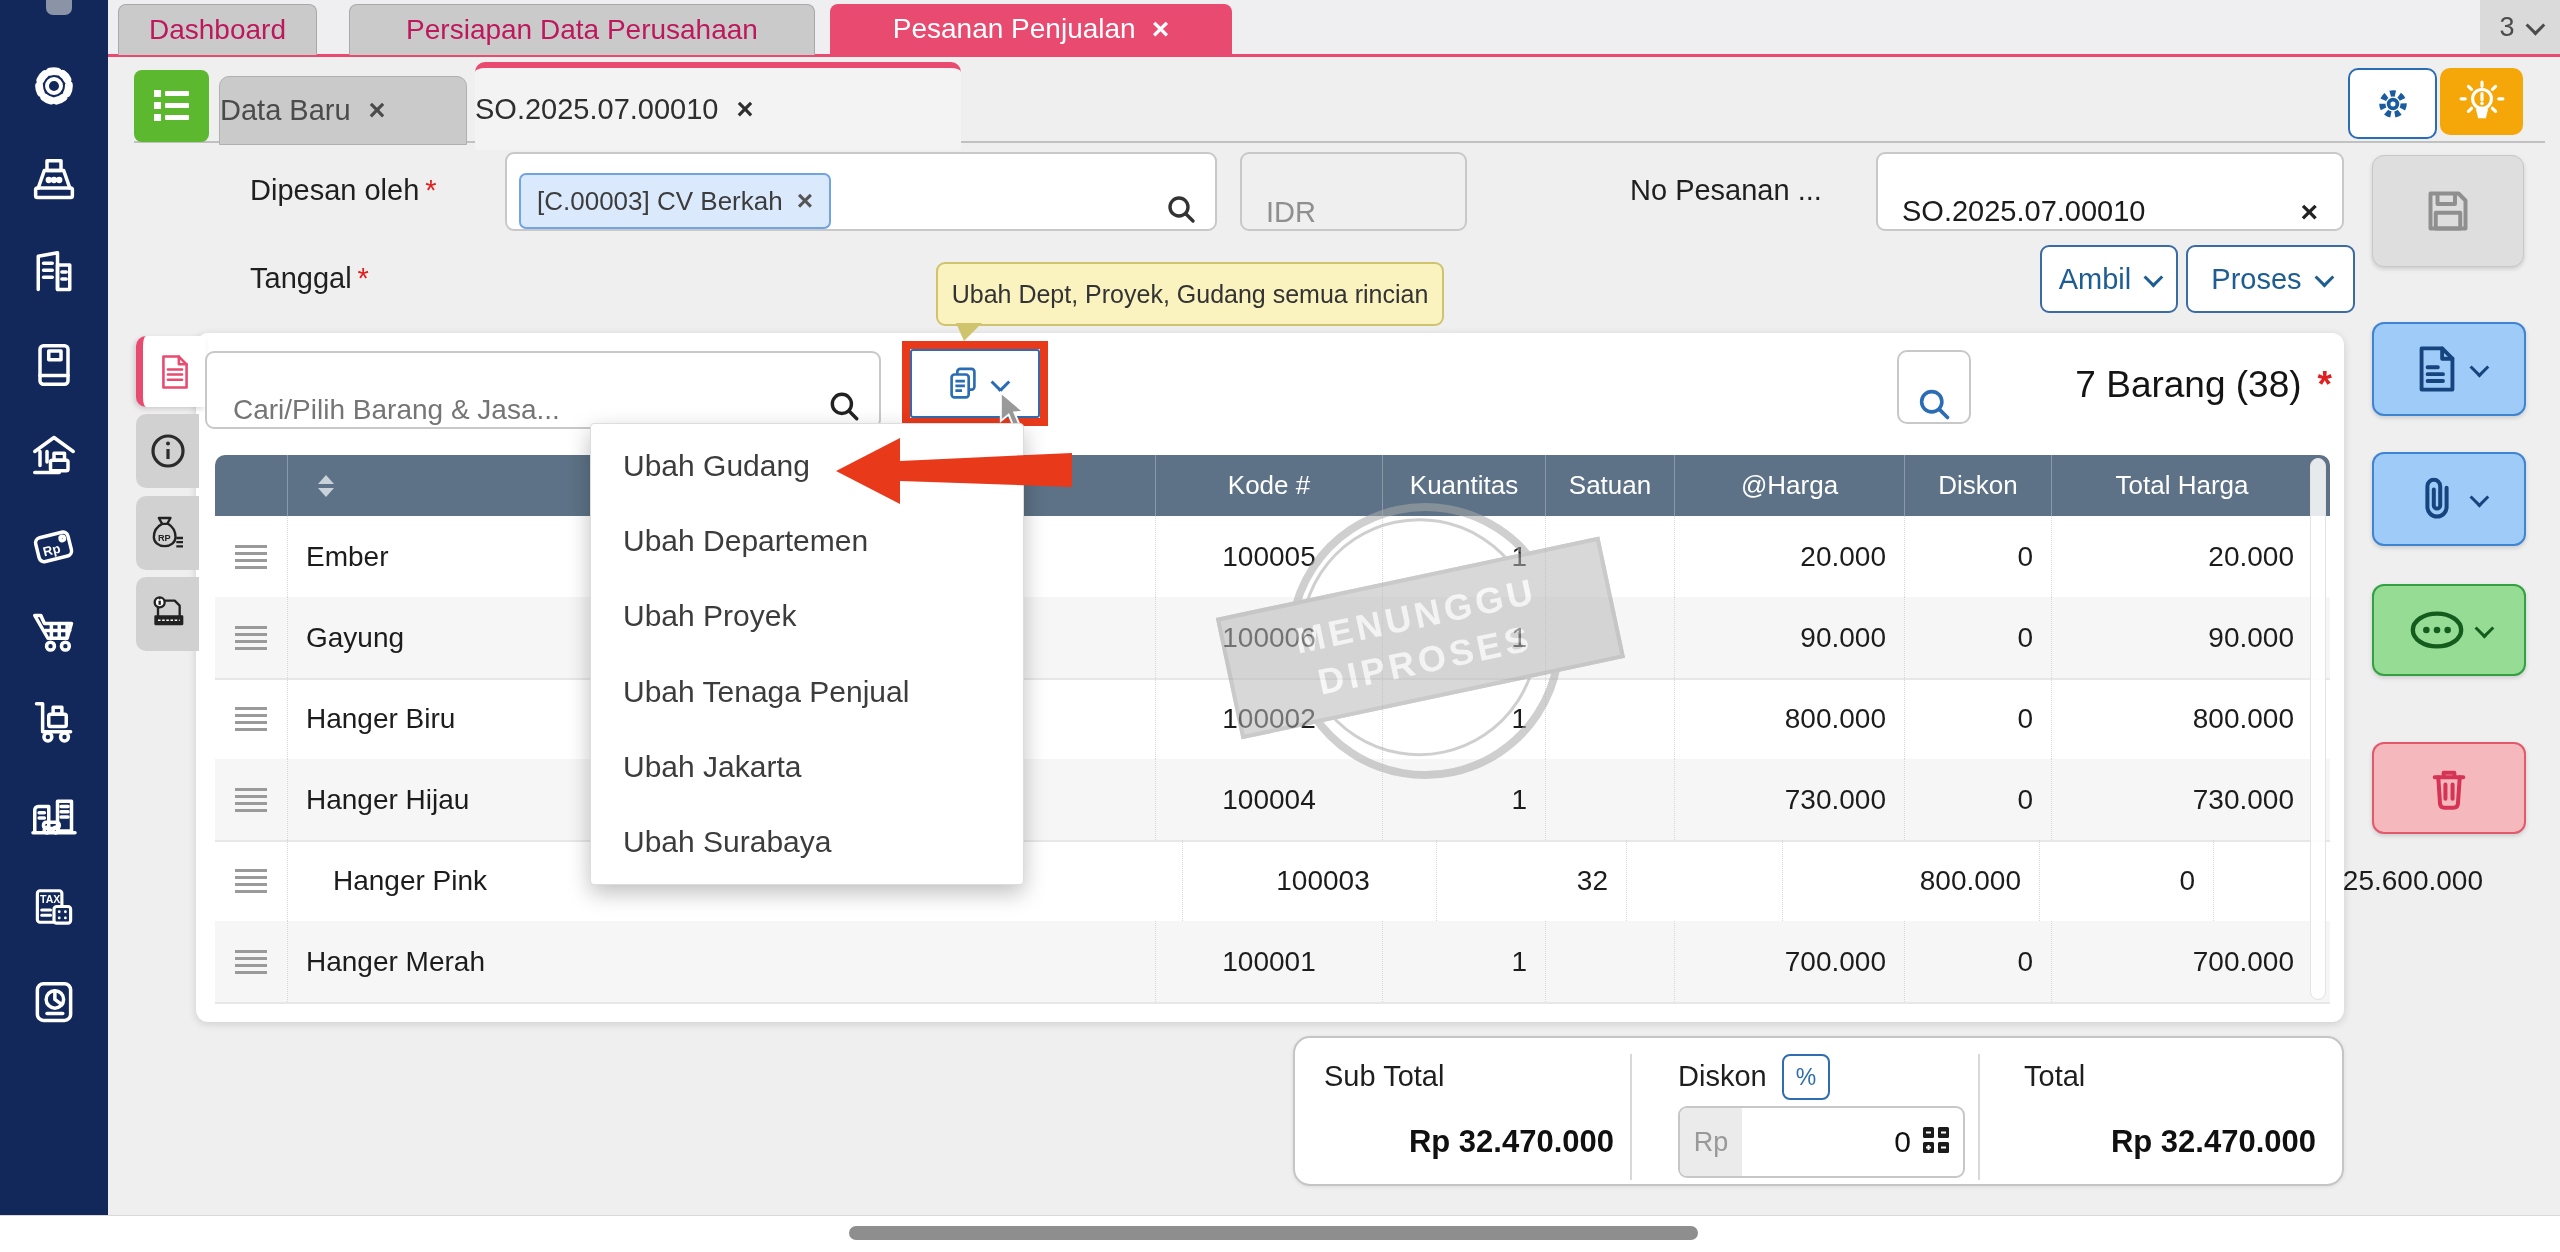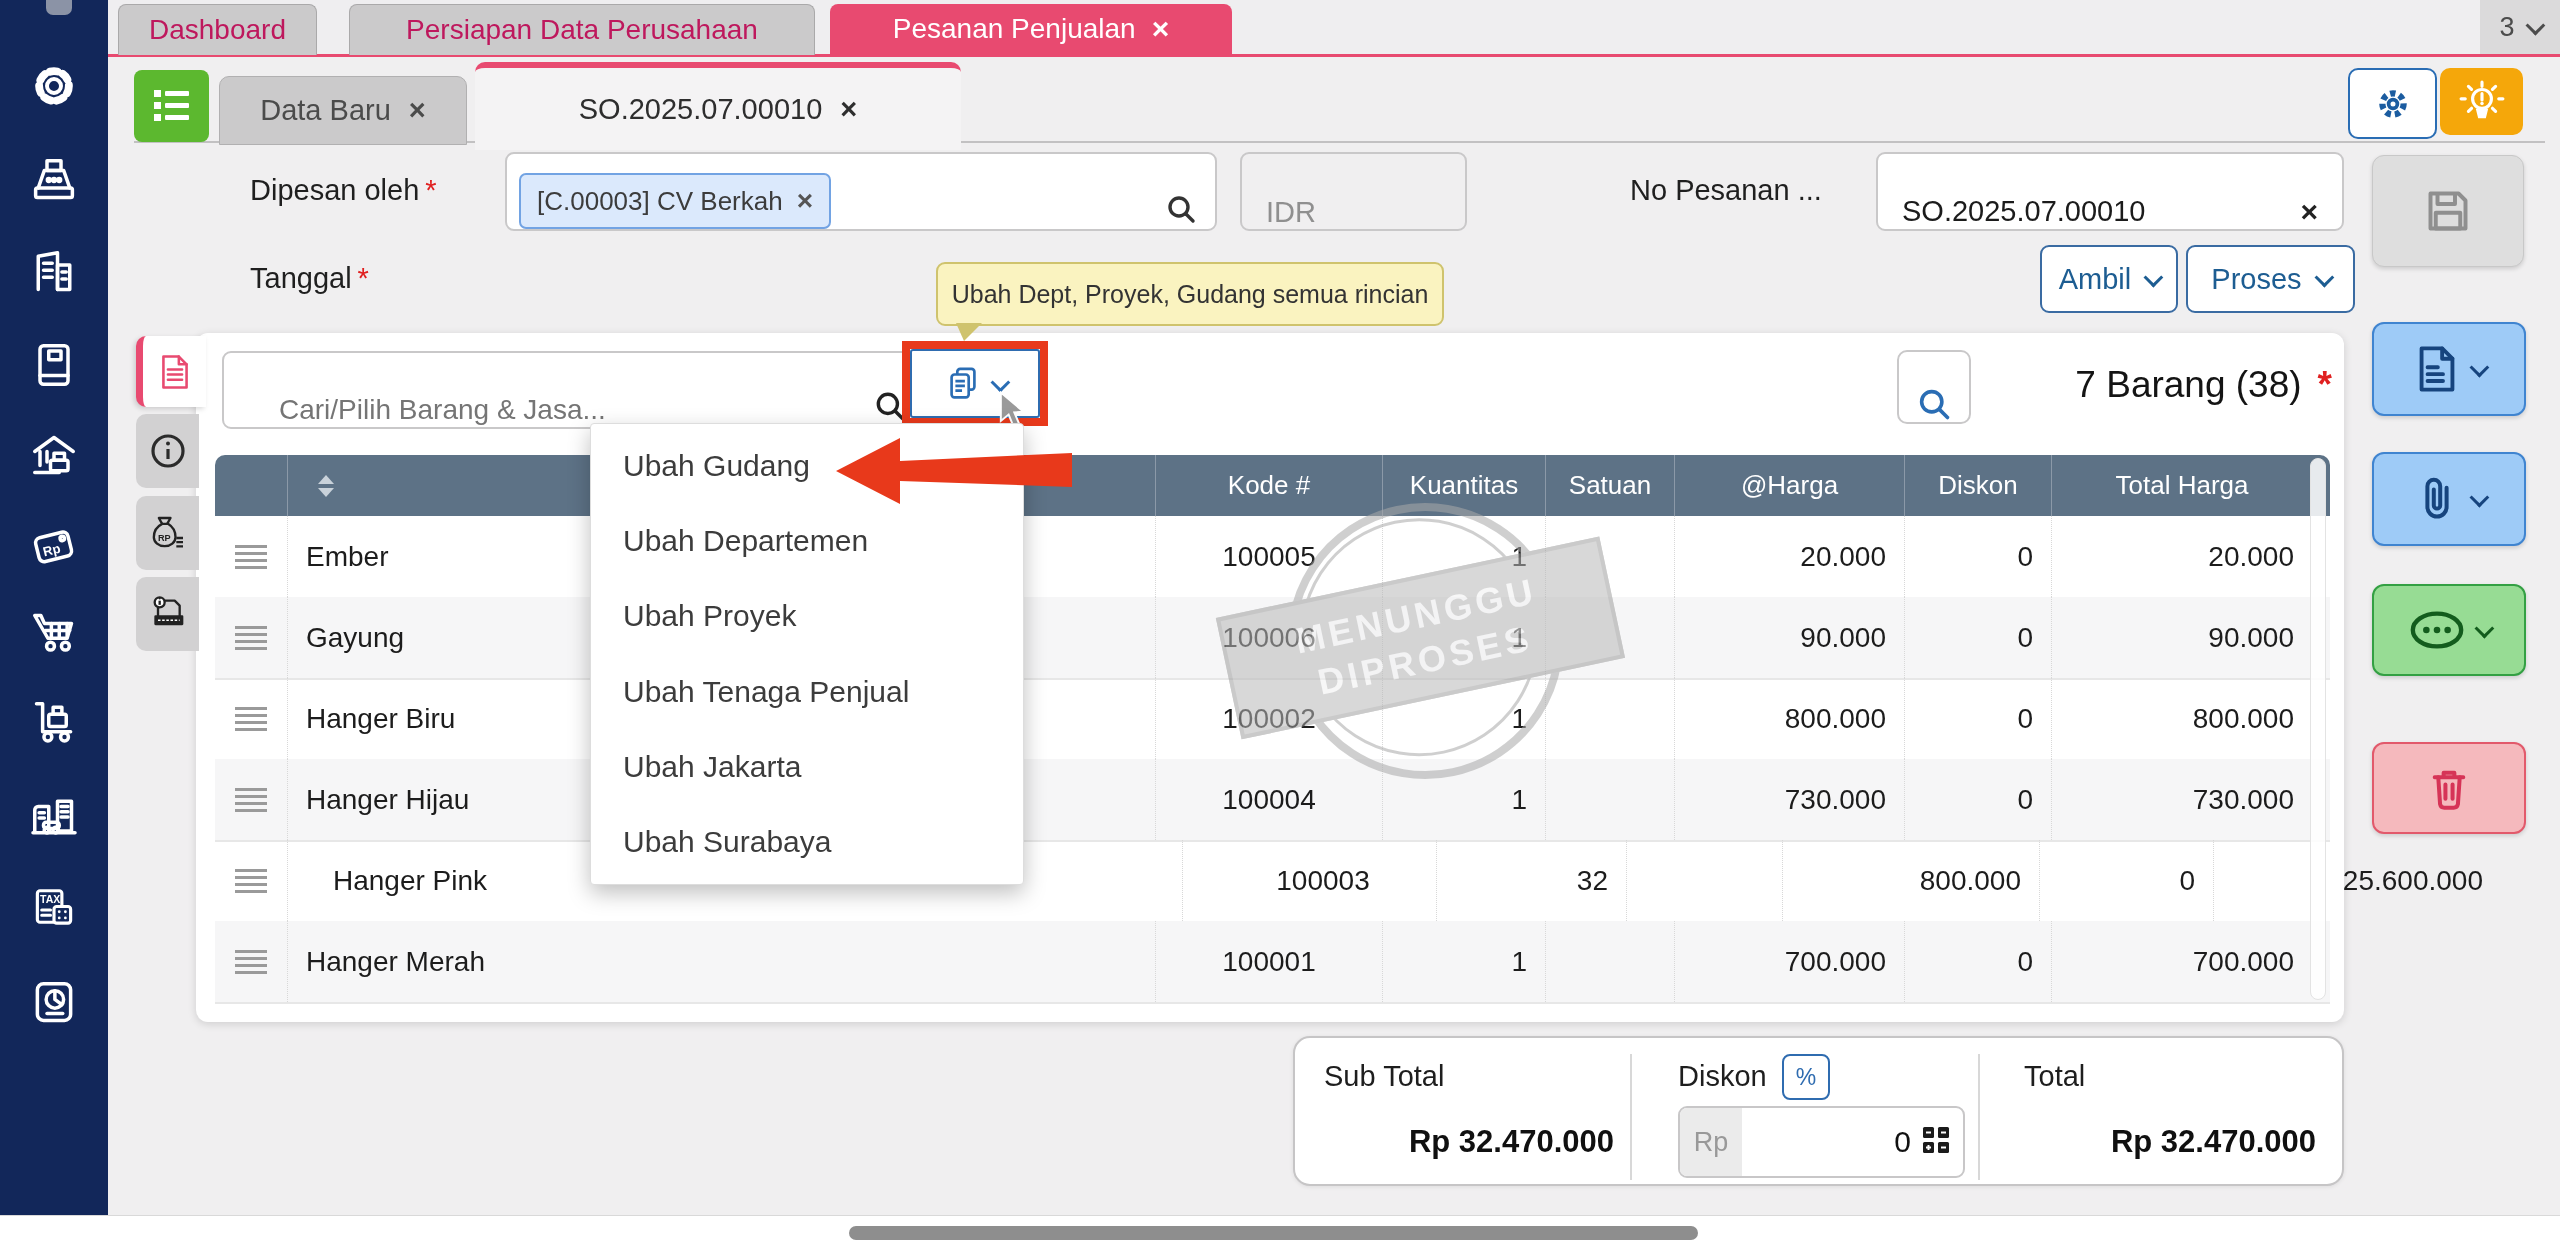--- a/index.html
+++ b/index.html
@@ -14,21 +14,21 @@
   .toptab .x{font-weight:bold;font-size:30px;}
   .notifbox{position:absolute;right:0;top:0;width:80px;height:54px;background:#dbdadb;display:flex;align-items:center;justify-content:center;gap:12px;color:#4c4c4c;font-size:27px;}
   .chev{display:inline-block;width:11px;height:11px;border-right:3px solid currentColor;border-bottom:3px solid currentColor;transform:rotate(45deg) translateY(-2px);}
   
   .sidebar{left:0;top:0;width:108px;height:1215px;background:#12275a;}
   .side-ic{position:absolute;left:25px;width:58px;height:58px;display:flex;align-items:center;justify-content:center;}
   .sidepill{position:absolute;left:46px;top:0;width:26px;height:15px;background:#8b93a6;border-radius:0 0 7px 7px;}
   
   .greenbtn{left:134px;top:70px;width:75px;height:72px;background:#5cb82f;border-radius:8px;display:flex;align-items:center;justify-content:center;}
   .tabline{left:134px;top:141px;width:2411px;height:2px;background:#c2c1c2;}
-  .innertab{position:absolute;display:flex;align-items:center;justify-content:center;gap:18px;font-size:29px;border-radius:10px 10px 0 0;}
+  .innertab{position:absolute;display:flex;align-items:center;gap:18px;font-size:29px;border-radius:10px 10px 0 0;}
   .itab-gray{left:219px;top:76px;width:246px;height:67px;background:#cbcacb;border:1px solid #b1b0b1;color:#4b4b4b;z-index:2;}
   .itab-active{left:475px;top:62px;width:486px;height:82px;background:#f4f3f4;border-top:6px solid #e84a70;color:#2e2e2e;z-index:3;}
   .iconbtn{position:absolute;border-radius:10px;display:flex;align-items:center;justify-content:center;}
   .gearbtn{left:2348px;top:68px;width:85px;height:67px;background:#fff;border:2.5px solid #2a6db4;}
   .bulbbtn{left:2440px;top:68px;width:83px;height:67px;background:#f5a70a;}
   
   .flabel{position:absolute;font-size:29px;color:#1f1f1f;}
   .req{color:#e02020;margin-left:6px;}
   .finput{position:absolute;background:#fff;border:2px solid #c9c8c9;border-radius:9px;display:flex;align-items:flex-end;}
   .chip{background:#dbe9fc;border:2px solid #72a3e3;border-radius:7px;height:52px;display:flex;align-items:center;gap:14px;padding:0 16px;font-size:26px;color:#3c3c3c;margin-left:12px;}
@@ -311,21 +311,21 @@
     <svg width="40" height="40" viewBox="0 0 48 48" fill="none" stroke="#222" stroke-width="2.8" stroke-linejoin="round">
         <path d="M12 8h20l6 6v20H12z"></path>
         <rect x="9" y="27" width="32" height="9" fill="#222"></rect>
         <path d="M12 31.5h26" stroke="#fff" stroke-width="2" stroke-dasharray="3 2"></path>
         <circle cx="14" cy="10" r="6" fill="#fff"></circle>
         <path d="M14 8v5"></path>
         <circle cx="14" cy="5.5" r="1.2" fill="#222" stroke="none"></circle>
       </svg>
   </div>
 
-  <div class="finput" style="left:222px;top:351px;width:672px;height:74px;z-index:4;padding-left:29px;">
+  <div class="finput" style="left:205px;top:351px;width:672px;height:74px;z-index:4;">
     <input class="bare" style="margin-left: 24px; font-size: 28px; width: 540px; color: rgb(51, 51, 51);" placeholder="Cari/Pilih Barang &amp; Jasa...">
     <span style="margin-left:auto;margin-right:18px;">
       <svg width="34" height="34" viewBox="0 0 32 32" fill="none" stroke="#222" stroke-width="3.2" stroke-linecap="round">
           <circle cx="14" cy="14" r="9"></circle>
           <path d="M21 21l7 7"></path>
         </svg>
     </span>
   </div>
 
   <div class="abs redbox">

